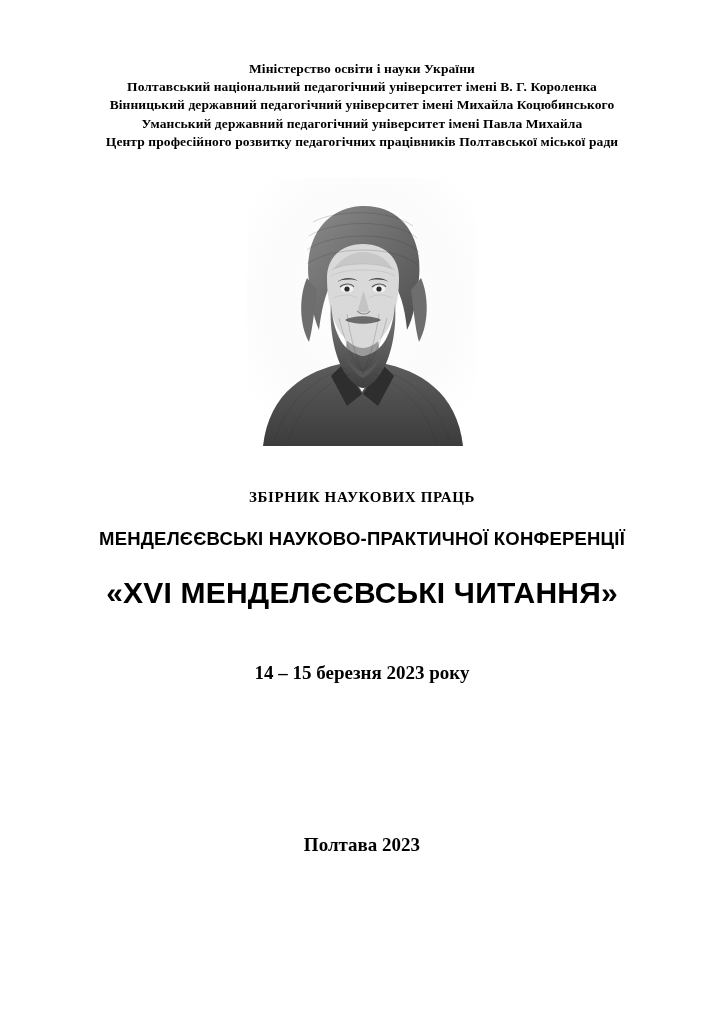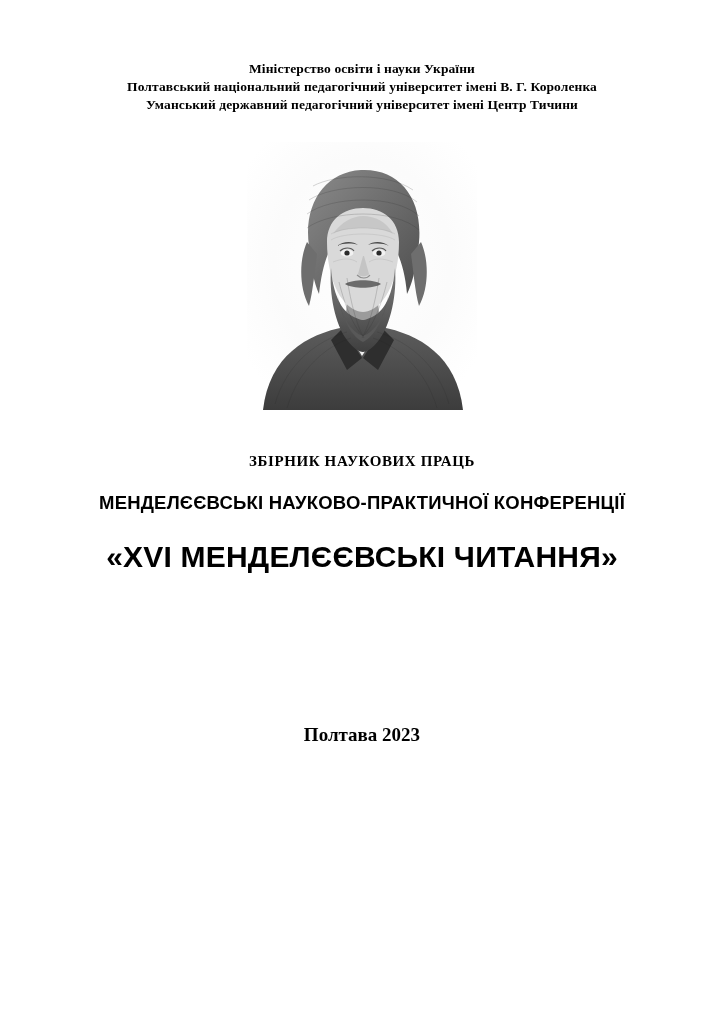--- a/index.html
+++ b/index.html
@@ -83,21 +83,23 @@
   }
 </style>
 </head>
 <body>
 
 <div class="page">
 
   <div class="affiliations">
     <div>Міністерство освіти і науки України</div>
     <div>Полтавський національний педагогічний університет імені В. Г. Короленка</div>
-    <div>Уманський державний педагогічний університет імені Центр Тичини</div>
+    <div>Вінницький державний педагогічний університет імені Михайла Коцюбинського</div>
+    <div>Уманський державний педагогічний університет імені Павла Михайла</div>
+    <div>Центр професійного розвитку педагогічних працівників Полтавської міської ради</div>
   </div>
 
   <div class="portrait-wrap">
     <svg width="230" height="268" viewBox="0 0 230 268">
       <defs>
         <radialGradient id="bgFade" cx="50%" cy="45%" r="62%">
           <stop offset="0%" stop-color="#ffffff"></stop>
           <stop offset="62%" stop-color="#fbfbfb"></stop>
           <stop offset="100%" stop-color="#ffffff"></stop>
         </radialGradient>
@@ -181,16 +183,17 @@
       </g>
     </svg>
   </div>
 
   <div class="title-block">
     <div class="title-line-1">ЗБІРНИК НАУКОВИХ ПРАЦЬ</div>
     <div class="title-line-2">МЕНДЕЛЄЄВСЬКІ НАУКОВО-ПРАКТИЧНОЇ КОНФЕРЕНЦІЇ</div>
     <div class="title-line-3">«XVI МЕНДЕЛЄЄВСЬКІ ЧИТАННЯ»</div>
   </div>
 
+  <div class="event-dates">14 – 15 березня 2023 року</div>
 
   <div class="imprint">Полтава 2023</div>
 
 </div>
 
 </body></html>

